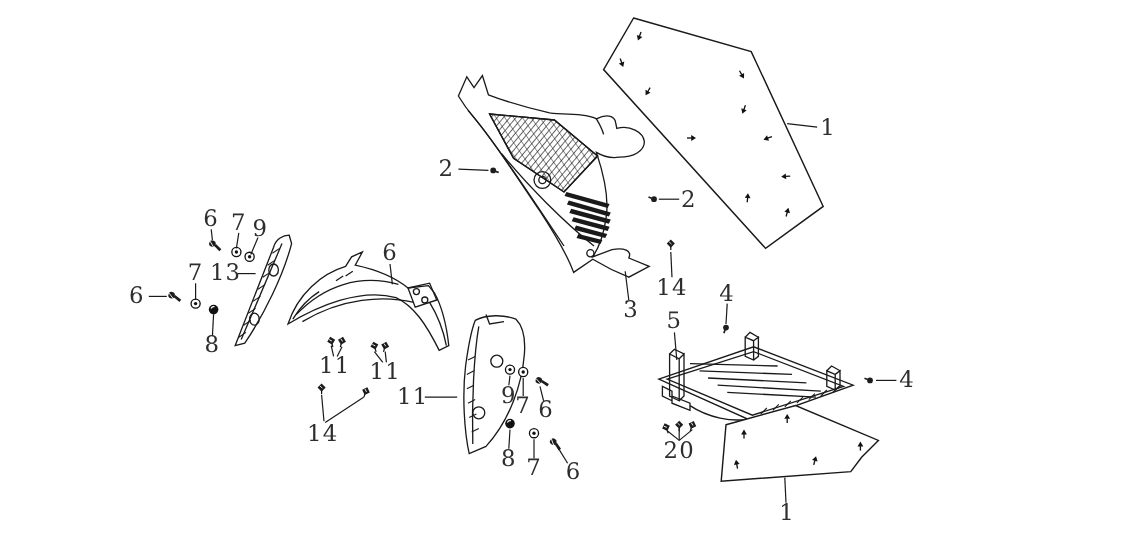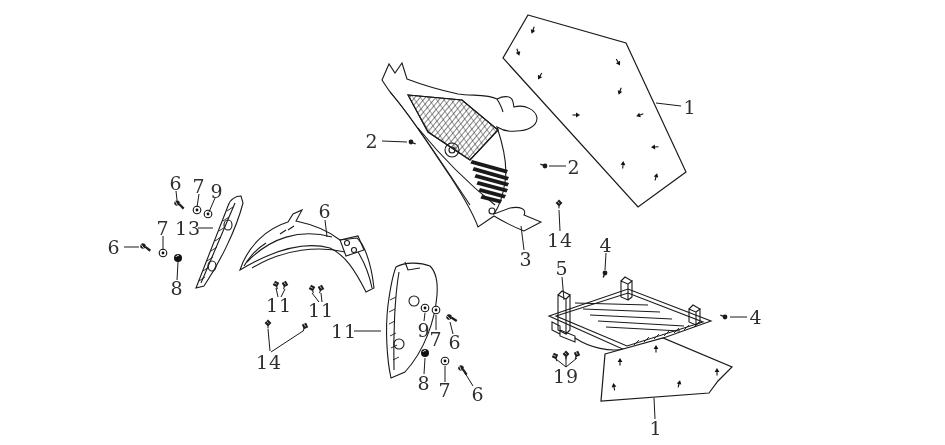--- a/index.html
+++ b/index.html
@@ -274,21 +274,21 @@
   </svg>
 
   <div class="callout" style="left:690px;top:107px">1</div>
   <div class="callout" style="left:372px;top:141px">2</div>
   <div class="callout" style="left:574px;top:167px">2</div>
   <div class="callout" style="left:526px;top:259px">3</div>
   <div class="callout" style="left:560px;top:240px">14</div>
   <div class="callout" style="left:606px;top:245px">4</div>
   <div class="callout" style="left:562px;top:268px">5</div>
   <div class="callout" style="left:756px;top:317px">4</div>
-  <div class="callout" style="left:566px;top:376px">19</div>
+  <div class="callout" style="left:566px;top:376px">20</div>
   <div class="callout" style="left:656px;top:428px">1</div>
   <div class="callout" style="left:176px;top:183px">6</div>
   <div class="callout" style="left:199px;top:186px">7</div>
   <div class="callout" style="left:217px;top:191px">9</div>
   <div class="callout" style="left:188px;top:228px">13</div>
   <div class="callout" style="left:163px;top:228px">7</div>
   <div class="callout" style="left:114px;top:247px">6</div>
   <div class="callout" style="left:177px;top:288px">8</div>
   <div class="callout" style="left:325px;top:211px">6</div>
   <div class="callout" style="left:279px;top:305px">11</div>

